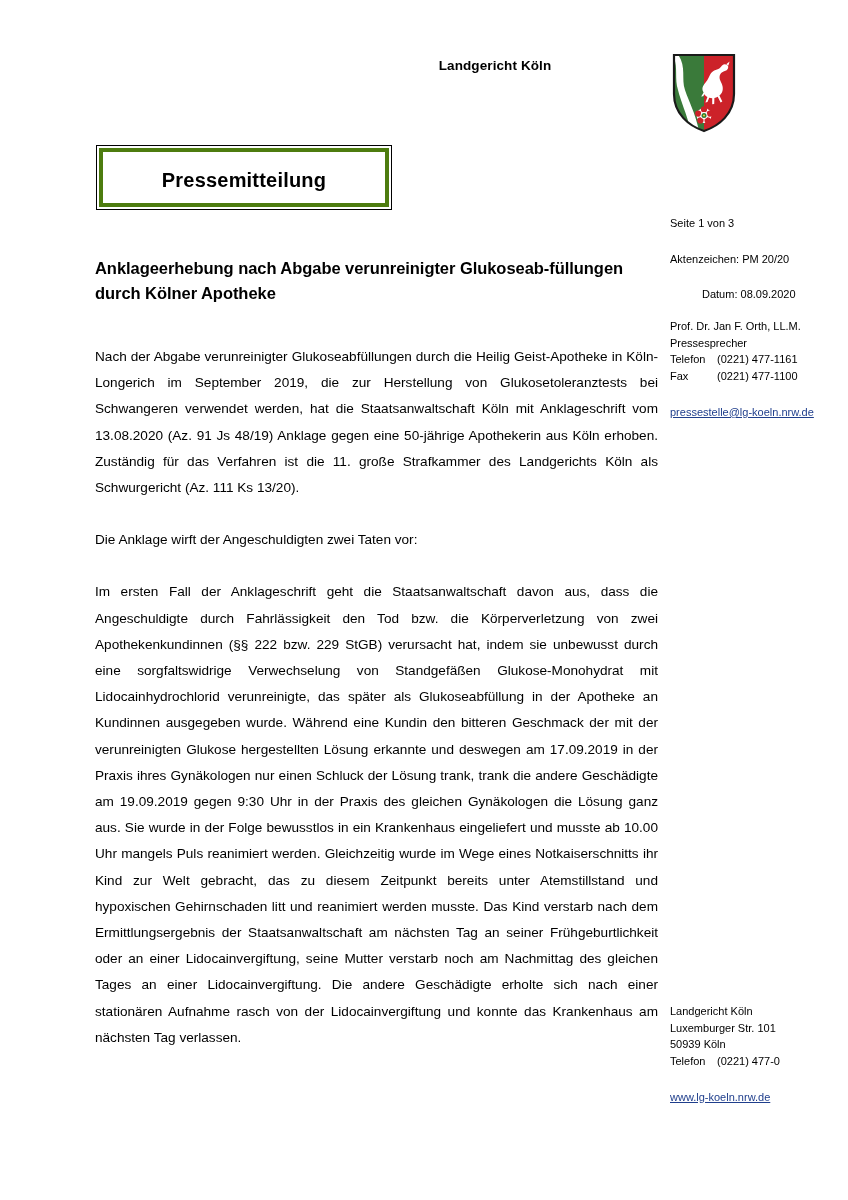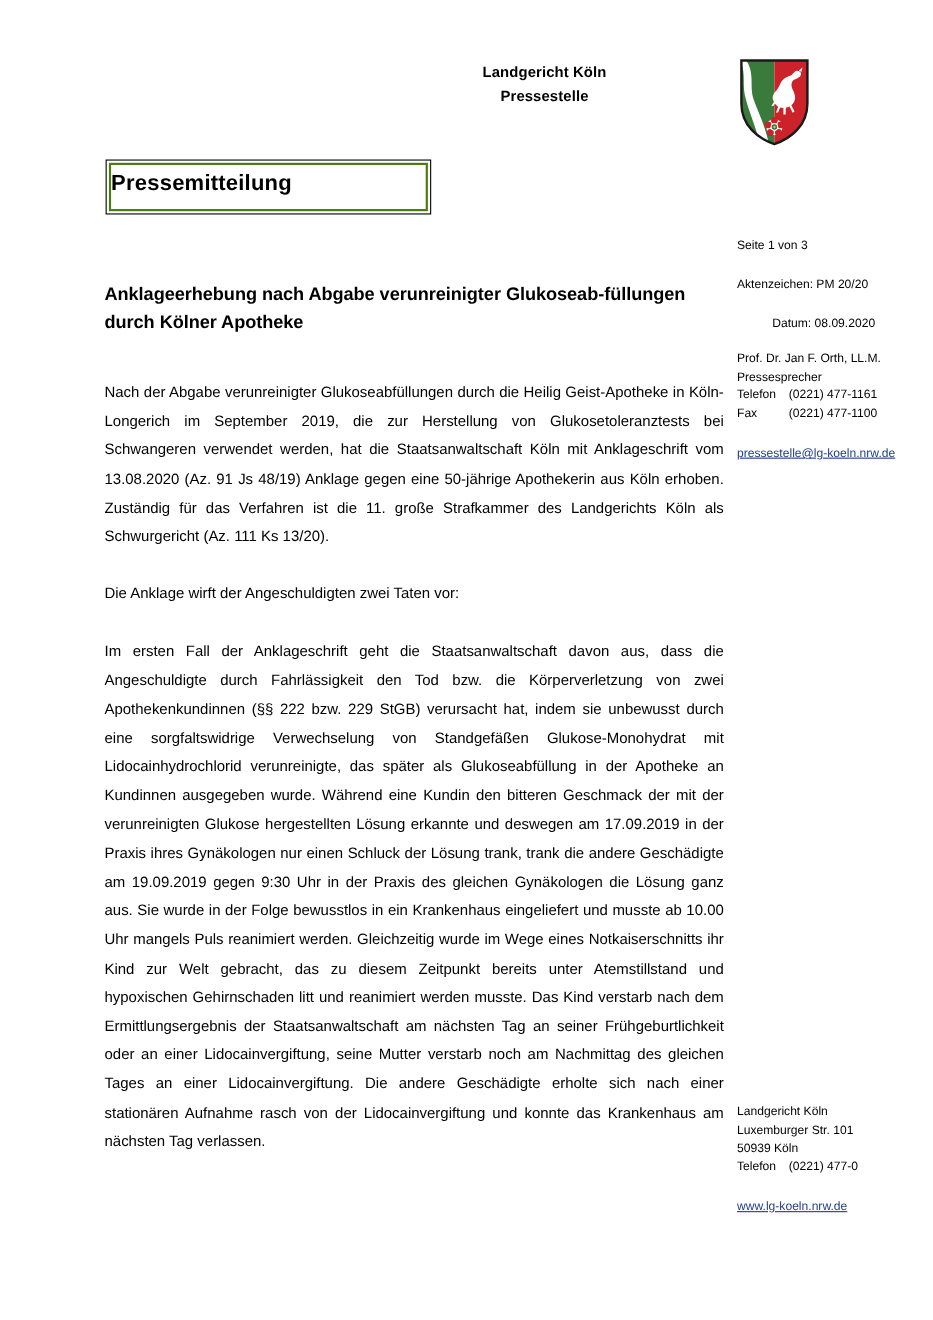--- a/index.html
+++ b/index.html
@@ -45,23 +45,23 @@
   .title-box-outer {
     position: absolute;
     top: 145px;
     left: 96px;
     width: 290px;
     border: 1px solid #000;
     padding: 2px;
     background: #fff;
   }
   .title-box-inner {
-    border: 2px solid #4d7c0f;
-    padding: 6px 0 11px 0;
-    text-align: left;
+    border: 4px solid #4d7c0f;
+    padding: 17px 0 11px 0;
+    text-align: center;
   }
   .title-box-inner .doc-type {
     font-size: 20px;
     font-weight: bold;
     letter-spacing: .2px;
   }
 
   
   .sidebar {
     position: absolute;
@@ -113,21 +113,20 @@
     margin: 0 0 26px 0;
     hyphens: manual;
   }
   .para:last-child { margin-bottom: 16px; }
 </style>
 </head>
 <body>
 
 <div class="masthead">
   <div class="org-line">Landgericht Köln</div>
-  <div class="org-line">Pressestelle</div>
 </div>
 
 <div class="coat-of-arms">
   <svg viewBox="0 0 66 82" xmlns="http://www.w3.org/2000/svg">
     <defs>
       <clipPath id="shieldClip">
         <path d="M3 3 H63 V42 C63 62 48 74 33 79 C18 74 3 62 3 42 Z"></path>
       </clipPath>
     </defs>
     <g clip-path="url(#shieldClip)">

